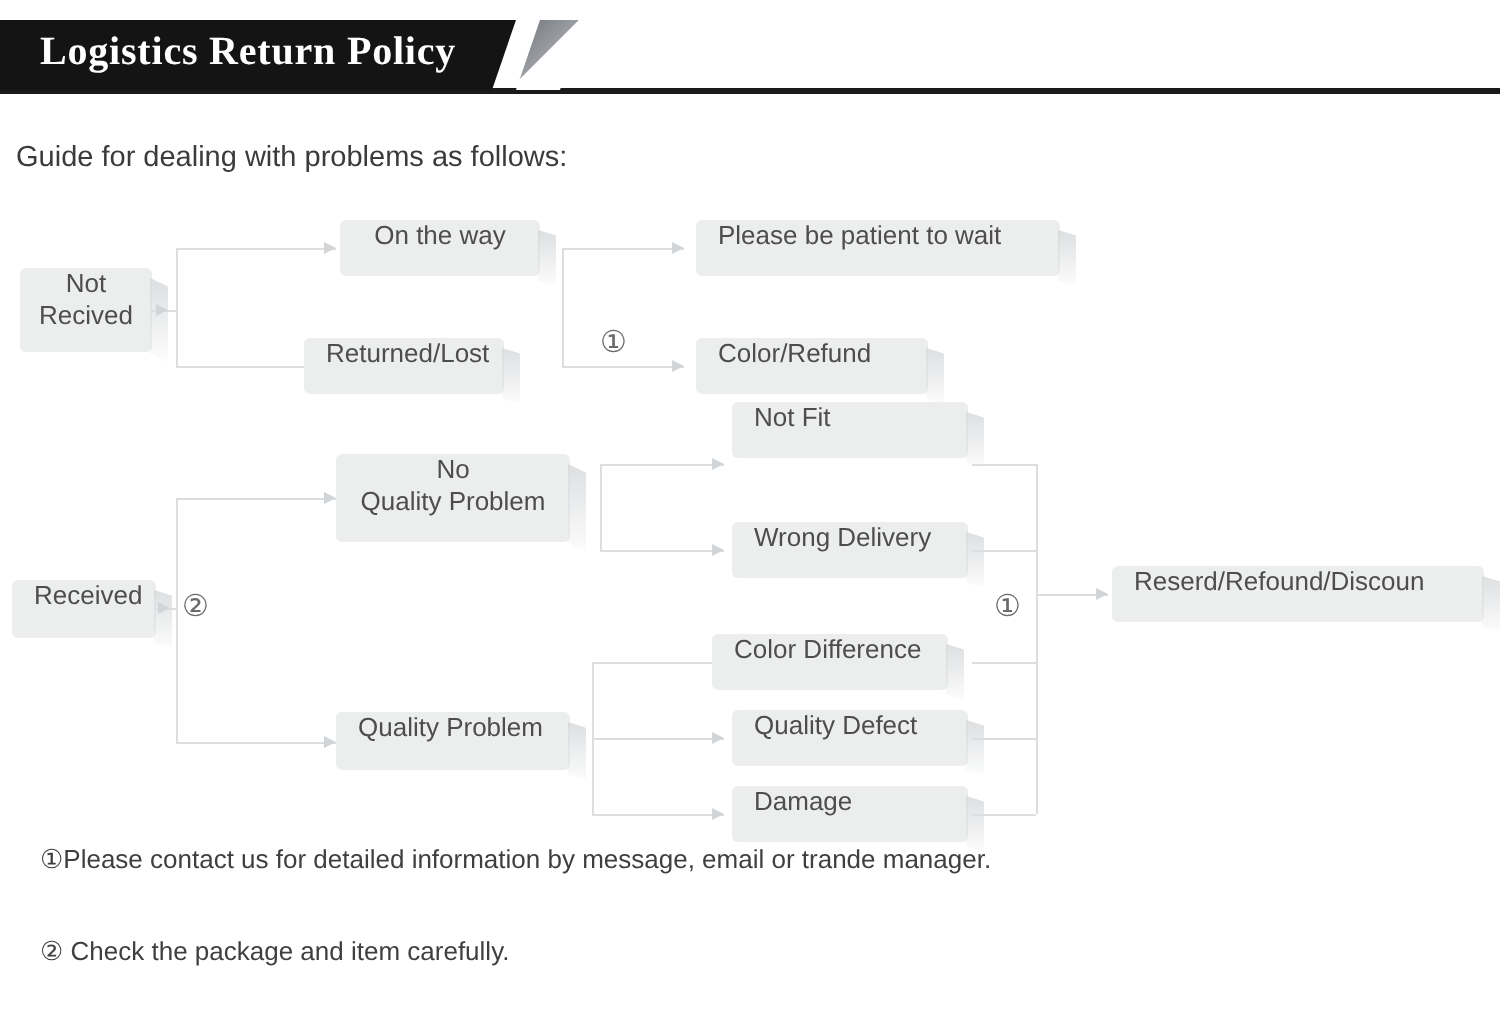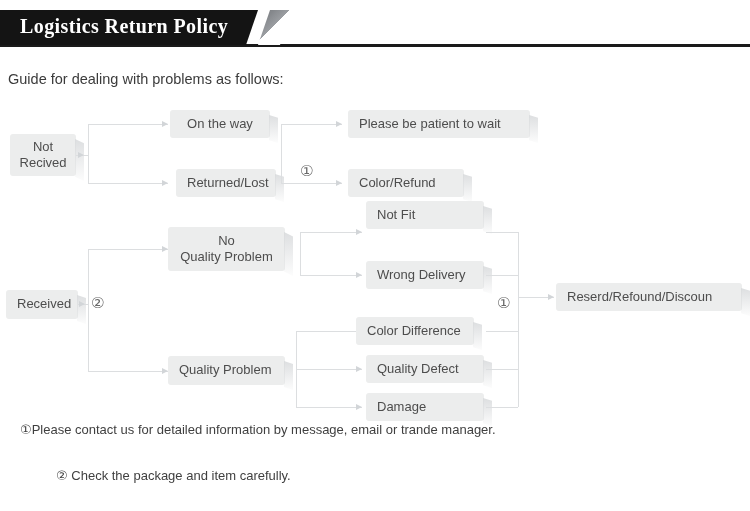--- a/index.html
+++ b/index.html
@@ -41,21 +41,21 @@
     font-size:14.5px;color:#3b3b3b;white-space:nowrap;
   }
 
   
   .node{
     position:absolute;
     background:#eceded;
     border-radius:3px;
     color:#4d4d4d;
     font-size:13px;
-    display:flex;align-items:center;
+    display:flex;align-items:flex-start;
     box-sizing:border-box;
     white-space:nowrap;
   }
   .node .lbl{display:block;width:100%;line-height:1.25;}
   .node.left{padding-left:11px;justify-content:flex-start;}
   .node.center{justify-content:center;text-align:center;}
   
   .node:after{
     content:"";position:absolute;right:-8px;top:5px;
     width:9px;height:100%;
@@ -112,21 +112,21 @@
   <div class="vline" style="left:88px;top:124px;height:60px;"></div>
 
   <div class="hline" style="left:88px;top:124px;width:80px;"></div>
   <div class="arrow" style="left:162px;top:120.5px;"></div>
   <div class="node center" style="left:170px;top:110px;width:100px;height:28px;">
     <span class="lbl">On the way</span>
   </div>
 
   <div class="hline" style="left:88px;top:183px;width:80px;"></div>
   <div class="arrow" style="left:162px;top:179.5px;"></div>
-  <div class="node left" style="left:176px;top:169px;width:100px;height:28px;">
+  <div class="node left" style="left:152px;top:169px;width:100px;height:28px;">
     <span class="lbl">Returned/Lost</span>
   </div>
 
   <div class="vline" style="left:281px;top:124px;height:60px;"></div>
   <div class="hline" style="left:281px;top:124px;width:61px;"></div>
   <div class="arrow" style="left:336px;top:120.5px;"></div>
   <div class="hline" style="left:281px;top:183px;width:61px;"></div>
   <div class="arrow" style="left:336px;top:179.5px;"></div>
   <div class="marker" style="left:300px;top:164px;">①</div>
 
@@ -201,17 +201,17 @@
   <div class="hline" style="left:518px;top:297px;width:36px;"></div>
   <div class="arrow" style="left:548px;top:293.5px;"></div>
 
   <div class="node left" style="left:556px;top:283px;width:186px;height:28px;">
     <span class="lbl">Reserd/Refound/Discoun</span>
   </div>
 
   <div class="note" style="top:422px;text-align:right;">
     <span class="num">①</span><span>Please contact us for detailed information by message, email or trande manager.</span>
   </div>
-  <div class="note" style="top:468px;margin-left:36px;">
+  <div class="note" style="top:468px;">
     <span class="num">②</span>&nbsp;<span>Check the package and item carefully.</span>
   </div>
 
 </div>
 
 </body></html>

